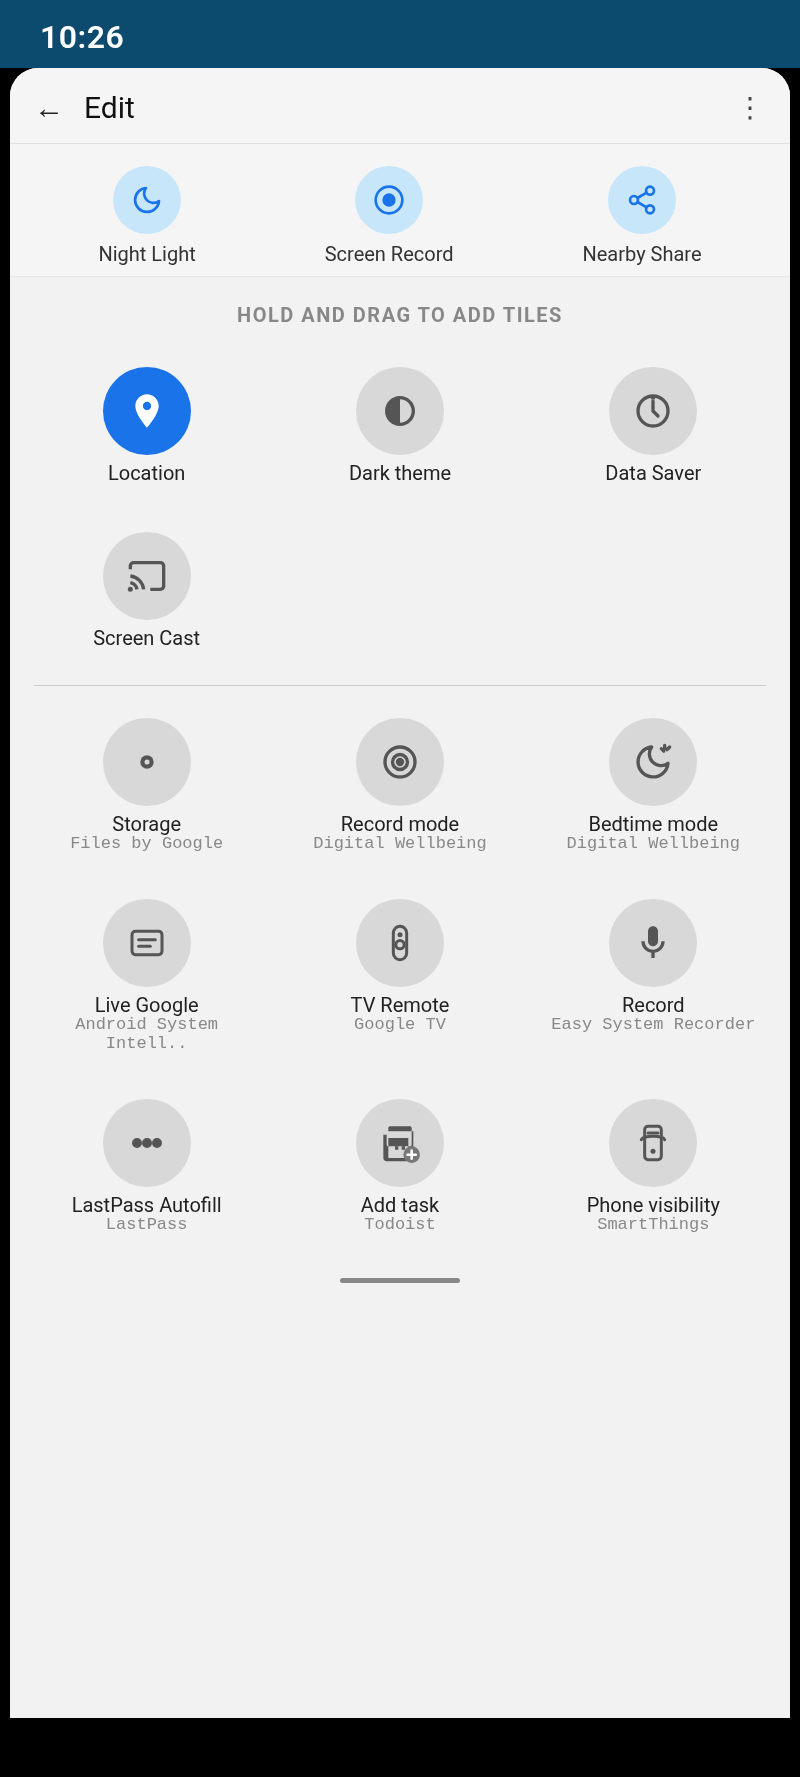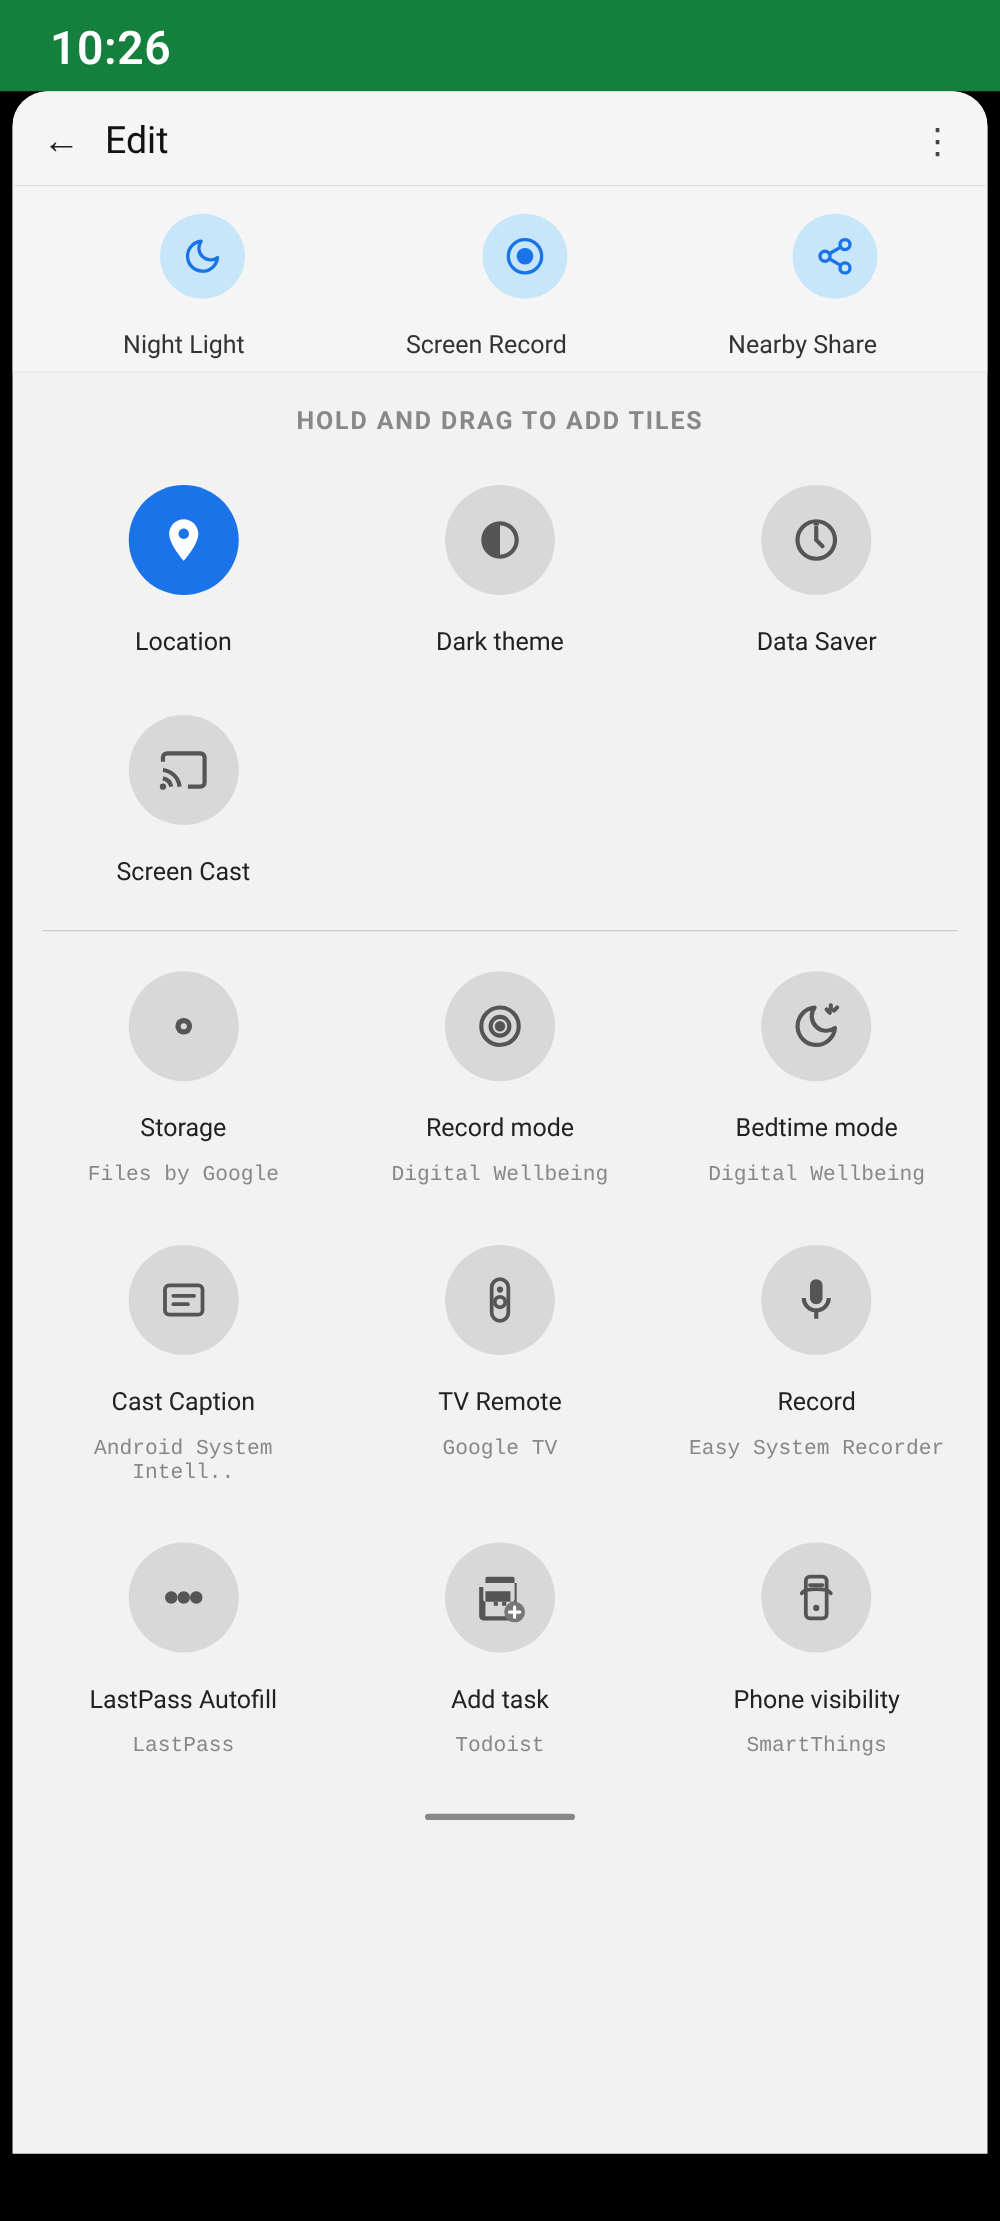--- a/index.html
+++ b/index.html
@@ -12,23 +12,23 @@
       font-family: 'Roboto', Arial, sans-serif;
     }
     .phone-frame {
       width: 800px;
       min-height: 1777px;
       background: #000;
       position: relative;
       overflow: hidden;
     }
     .status-bar {
-      background: #15803d;
+      background: #0c4a6e;
       color: #fff;
-      font-size: 37px;
+      font-size: 32px;
       font-weight: 600;
       padding: 18px 40px 12px;
       letter-spacing: 0.5px;
     }
     .main-card {
       background: #f2f2f2;
       border-radius: 28px 28px 0 0;
       margin: 0 10px;
       min-height: 1650px;
       overflow: hidden;
@@ -65,22 +65,22 @@
     .top-tiles {
       display: flex;
       justify-content: space-around;
       padding: 22px 24px 10px;
       background: #f5f5f5;
       border-bottom: 1px solid #e8e8e8;
     }
     .top-tile {
       display: flex;
       flex-direction: column;
-      align-items: flex-end;
-      gap: 24px;
+      align-items: center;
+      gap: 8px;
       font-size: 20px;
       color: #333;
     }
     .top-tile-icon {
       width: 68px;
       height: 68px;
       background: #c8e6fa;
       border-radius: 50%;
       display: flex;
       align-items: center;
@@ -99,21 +99,21 @@
       display: grid;
       grid-template-columns: repeat(3, 1fr);
       gap: 0 0;
       padding: 0 10px;
     }
     .tile-item {
       display: flex;
       flex-direction: column;
       align-items: center;
       padding: 22px 10px 24px;
-      gap: 24px;
+      gap: 5px;
     }
     .tile-circle {
       width: 88px;
       height: 88px;
       border-radius: 50%;
       background: #d8d8d8;
       display: flex;
       align-items: center;
       justify-content: center;
       font-size: 34px;
@@ -282,21 +282,21 @@
       </div>
 
       <div class="tile-item">
         <div class="tile-circle">
           <svg width="40" height="40" viewBox="0 0 24 24" fill="none" stroke="#555" stroke-width="1.8">
             <rect x="3" y="5" width="18" height="14" rx="2"></rect>
             <line x1="7" y1="10" x2="17" y2="10" stroke-linecap="round"></line>
             <line x1="7" y1="14" x2="14" y2="14" stroke-linecap="round"></line>
           </svg>
         </div>
-        <span class="tile-name">Cast Caption</span>
+        <span class="tile-name">Live Google</span>
         <span class="tile-sub">Android System Intell..</span>
       </div>
 
       <div class="tile-item">
         <div class="tile-circle">
           <svg width="40" height="40" viewBox="0 0 24 24" fill="none" stroke="#555" stroke-width="1.8">
             <rect x="8" y="2" width="8" height="20" rx="4"></rect>
             <line x1="12" y1="7" x2="12" y2="7" stroke-width="3" stroke-linecap="round"></line>
             <circle cx="12" cy="13" r="2.5"></circle>
           </svg>

